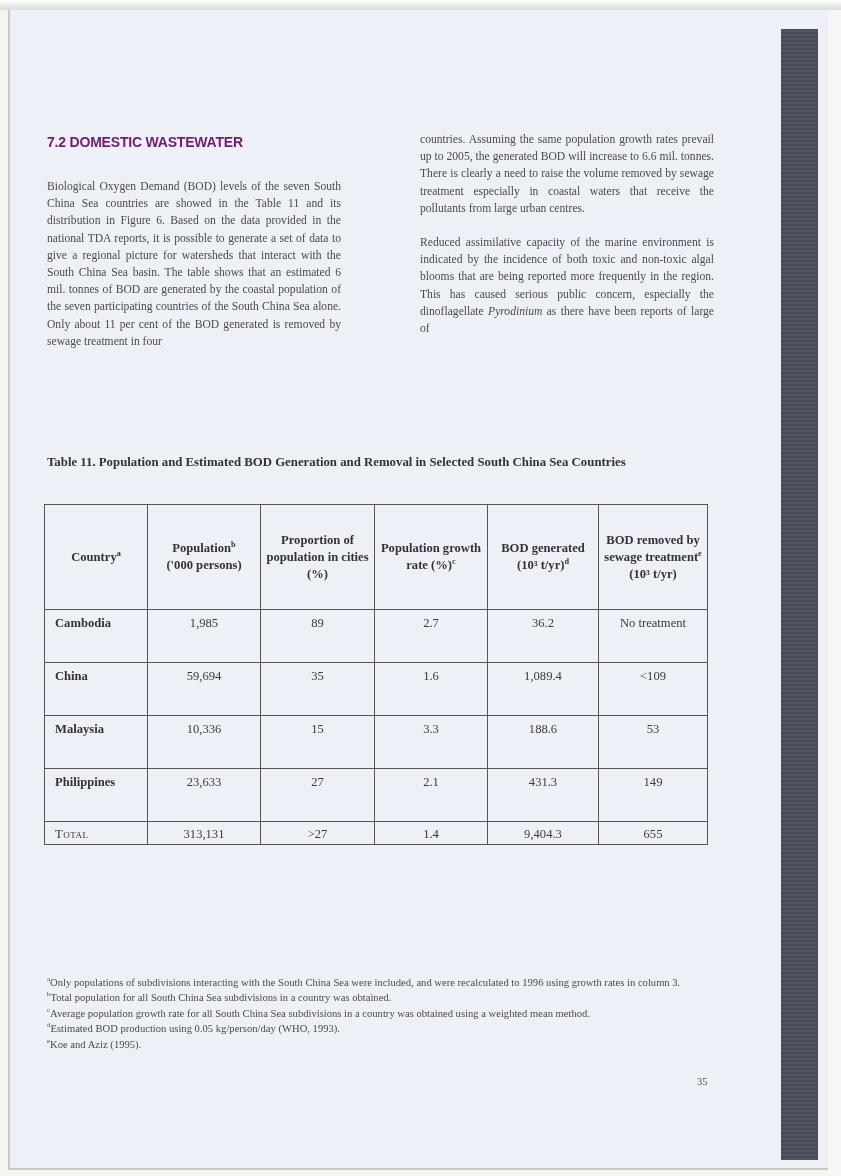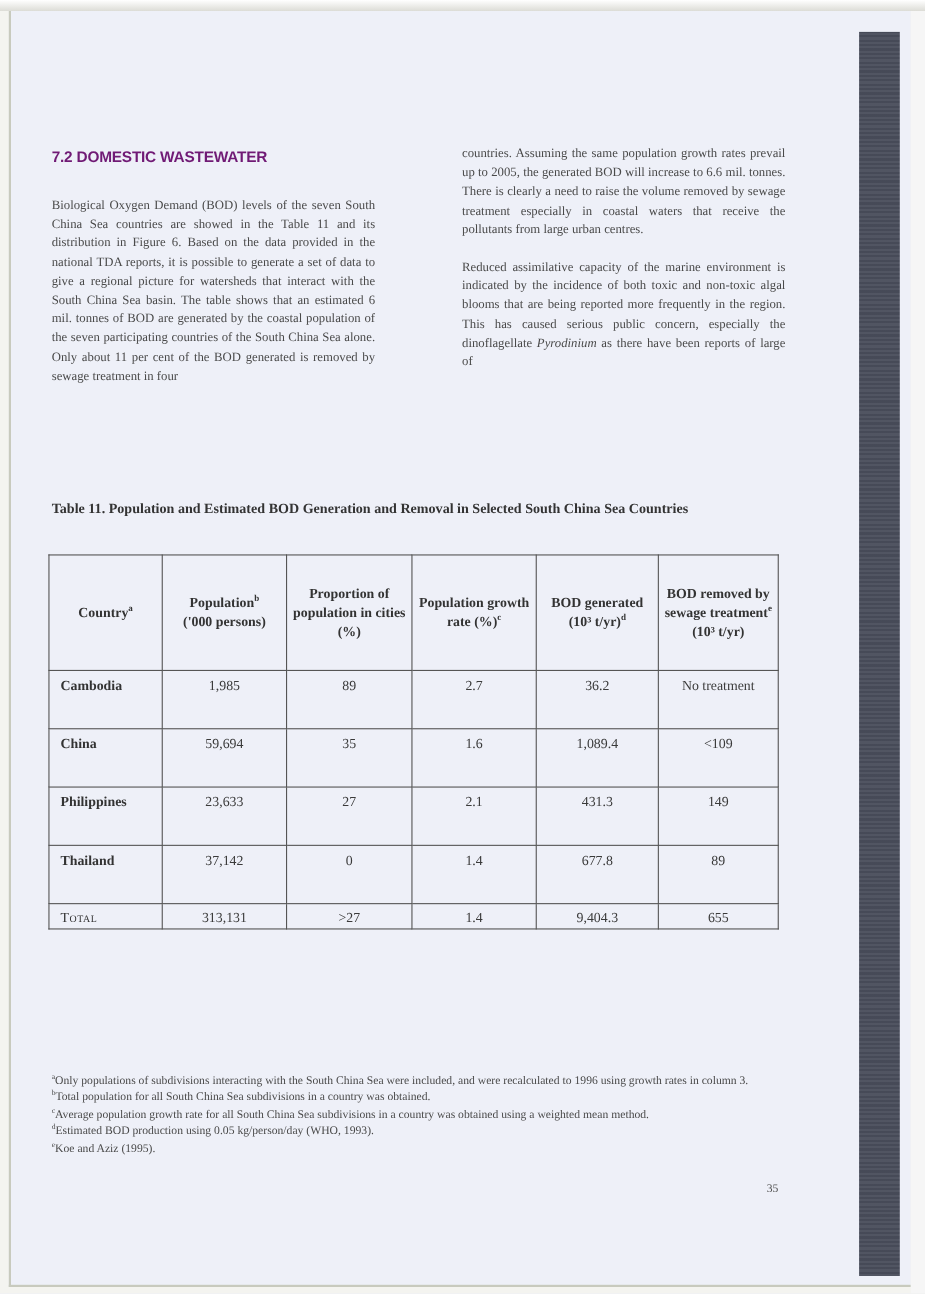--- a/index.html
+++ b/index.html
@@ -124,34 +124,34 @@
     </tr>
     <tr>
       <td class="country">China</td>
       <td>59,694</td>
       <td>35</td>
       <td>1.6</td>
       <td>1,089.4</td>
       <td>&lt;109</td>
     </tr>
     <tr>
+      <td class="country">Malaysia</td>
+      <td>10,336</td>
+      <td>15</td>
+      <td>3.3</td>
+      <td>188.6</td>
+      <td>53</td>
+    </tr>
+    <tr>
       <td class="country">Philippines</td>
       <td>23,633</td>
       <td>27</td>
       <td>2.1</td>
       <td>431.3</td>
       <td>149</td>
-    </tr>
-    <tr>
-      <td class="country">Thailand</td>
-      <td>37,142</td>
-      <td>0</td>
-      <td>1.4</td>
-      <td>677.8</td>
-      <td>89</td>
     </tr>
     <tr class="total">
       <td class="country">Total</td>
       <td>313,131</td>
       <td>&gt;27</td>
       <td>1.4</td>
       <td>9,404.3</td>
       <td>655</td>
     </tr>
   </tbody>

